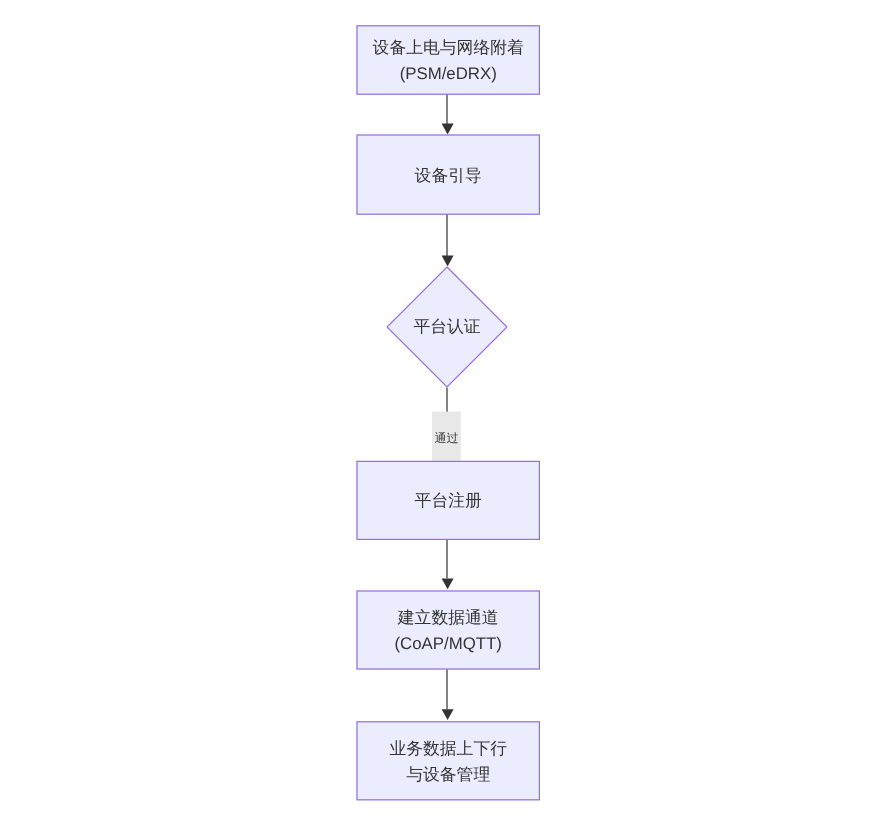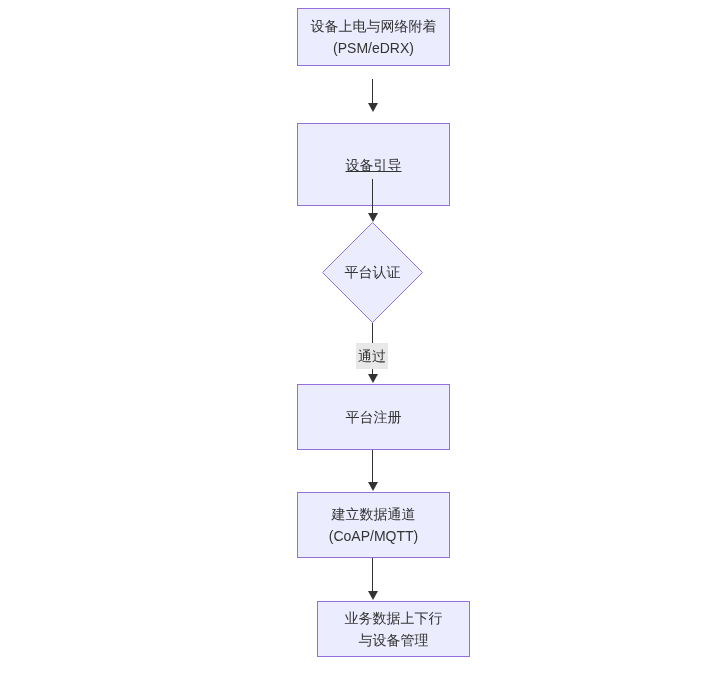--- a/index.html
+++ b/index.html
@@ -72,40 +72,40 @@
     color: var(--text, #333333);
     white-space: nowrap;
   }
   .edge-label {
     position: absolute;
     left: 372px;
     top: 343px;
     transform: translateX(-50%);
     background: var(--edge_label_bg, #e8e8e8);
     color: var(--text, #333333);
-    font-size: 14px;
+    font-size: 10px;
     line-height: 18px;
-    padding: 4px 2px;
+    padding: 14px 2px;
     white-space: nowrap;
   }
 </style>
 </head>
 <body>
 
 <div class="canvas">
 
-  <div class="node" style="top:8px; height:58px;">
+  <div class="node" style="top:21px; height:58px;">
     <div class="line">设备上电与网络附着</div>
     <div class="line">(PSM/eDRX)</div>
   </div>
 
   <div class="edge-line" style="top:79px; height:25px;"></div>
   <div class="arrow-head" style="top:103px;"></div>
 
-  <div class="node" style="top:123px; height:83px;text-decoration:underline;">
+  <div class="node" style="top:112px; height:67px;">
     <div class="line">设备引导</div>
   </div>
 
   <div class="edge-line" style="top:179px; height:35px;"></div>
   <div class="arrow-head" style="top:213px;"></div>
 
   <div class="diamond-wrap">
     <svg width="101" height="101" viewBox="0 0 101 101">
       <polygon points="50.5,0.5 100.5,50.5 50.5,100.5 0.5,50.5"></polygon>
     </svg>
@@ -124,18 +124,18 @@
   <div class="arrow-head" style="top:482px;"></div>
 
   <div class="node" style="top:492px; height:66px;">
     <div class="line">建立数据通道</div>
     <div class="line">(CoAP/MQTT)</div>
   </div>
 
   <div class="edge-line" style="top:558px; height:33px;"></div>
   <div class="arrow-head" style="top:591px;"></div>
 
-  <div class="node" style="top:601px; height:56px;margin-left:20px;">
+  <div class="node" style="top:601px; height:66px;">
     <div class="line">业务数据上下行</div>
     <div class="line">与设备管理</div>
   </div>
 
 </div>
 
 </body></html>

